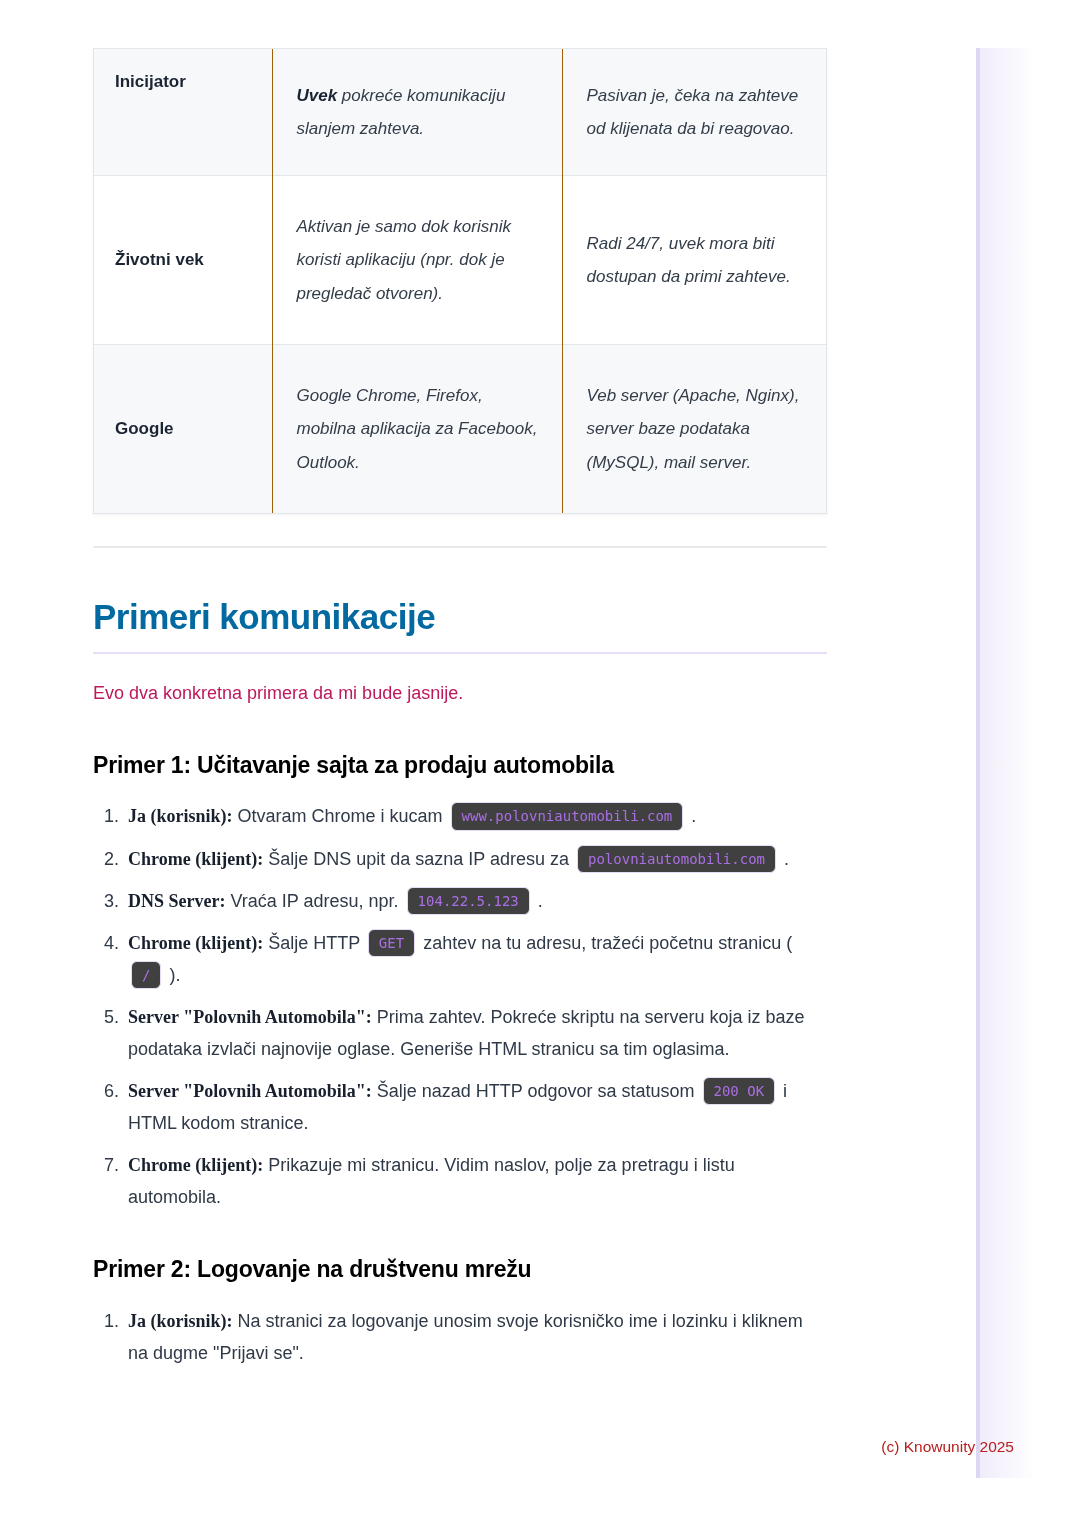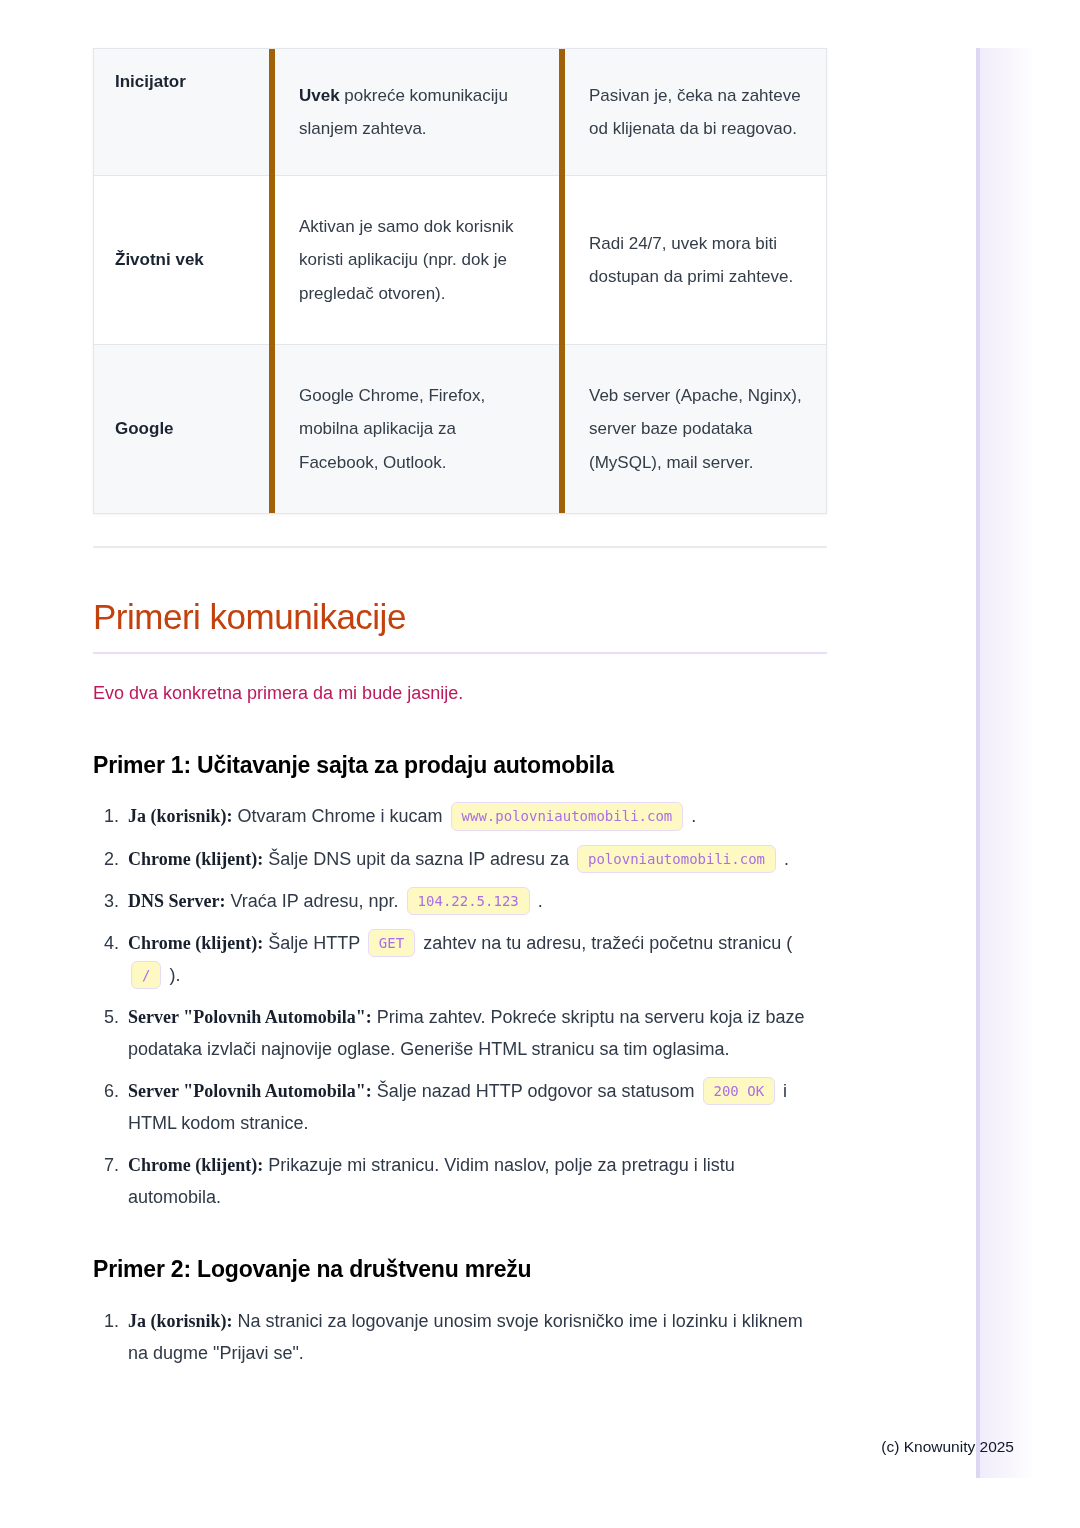--- a/index.html
+++ b/index.html
@@ -32,58 +32,58 @@
   table.compare{width:100%;border-collapse:collapse;table-layout:fixed;}
   table.compare col.c1{width:178px;}
   table.compare col.c2{width:290px;}
   table.compare col.c3{width:266px;}
   table.compare td{
     font-size:17px;line-height:1.95;color:#333d49;
     vertical-align:middle;padding:14px 24px;
     word-wrap:break-word;
   }
   table.compare tr+tr td{border-top:1px solid #e3e6ea;}
-  table.compare td+td{border-left:6px solid #a16207;}
+  table.compare td+td{border-left:1px solid #a16207;font-style:italic;}
   table.compare tr.r0 td, table.compare tr.r2 td{background:#f7f8fa;}
   table.compare tr.r1 td{background:#ffffff;}
   table.compare td.label-cell{font-weight:bold;color:#1b2433;padding-left:21px;}
   table.compare tr.r0 td{height:96px;}
   table.compare tr.r1 td{height:140px;}
   table.compare tr.r2 td{height:140px;margin-top:8px;}
   table.compare tr.r0 td.label-cell{vertical-align:top;padding-top:16px;}
   table.compare strong{color:#1b2433;}
   
   .divider{height:2px;background:#e9eaed;margin-top:32px;}
   h1.section-title{
-    margin:48px 0 0 0;font-size:35px;font-weight:normal;letter-spacing:-0.5px;
-    color:#c2410c;line-height:1.2;
+    margin:48px 0 0 0;font-size:35px;font-weight:bold;letter-spacing:-0.5px;
+    color:#0369a1;line-height:1.2;
     padding-bottom:14px;border-bottom:2px solid #e9def9;
   }
   p.intro{margin:24px 0 0 0;font-size:18px;color:#be185d;line-height:1.7;}
   h2.example-heading{
     margin:42px 0 0 0;font-size:23px;font-weight:bold;
     color:#000000;line-height:1.3;letter-spacing:-0.2px;
   }
   ol.steps{
     margin:20px 0 0 0;padding-left:31px;
     font-size:18px;color:#2f3947;line-height:1.78;
   }
   ol.steps li{margin-bottom:10px;padding-left:4px;}
   ol.steps strong{color:#18202e;font-family:Liberation Serif, serif;}
   code.code-chip{
     font-family:"DejaVu Sans Mono",monospace;
     font-size:14px;color:#aa6fe4;
-    background:#fef9c3;border:1px solid #e7dcf8;border-radius:6px;
+    background:#404040;border:1px solid #e7dcf8;border-radius:6px;
     padding:4px 10px;margin:0 3px;
     white-space:nowrap;display:inline-block;line-height:1.3;
     position:relative;top:-1px;
   }
   .footer{
     position:absolute;top:1438px;right:66px;z-index:5;
-    font-size:15.5px;color:#0f172a;
+    font-size:15.5px;color:#b91c1c;
   }
 </style>
 </head>
 <body>
 
 <div class="page">
 
   <div class="edge-band"></div>
   <div class="edge-line"></div>
 

